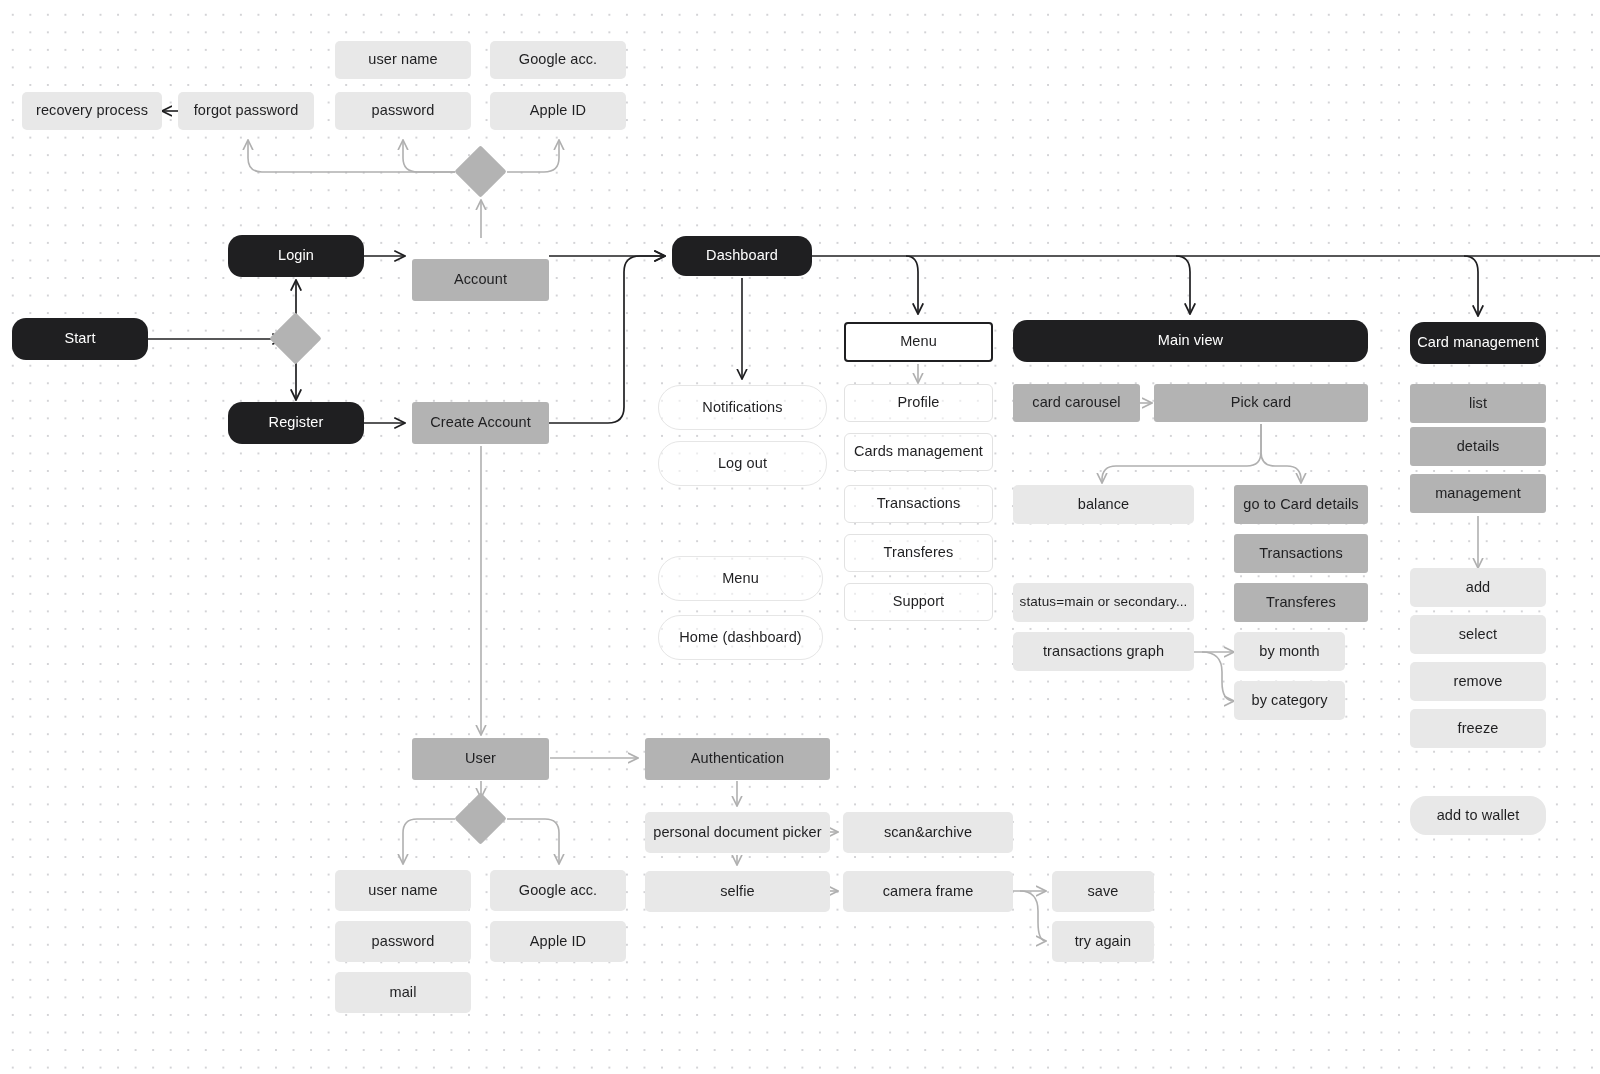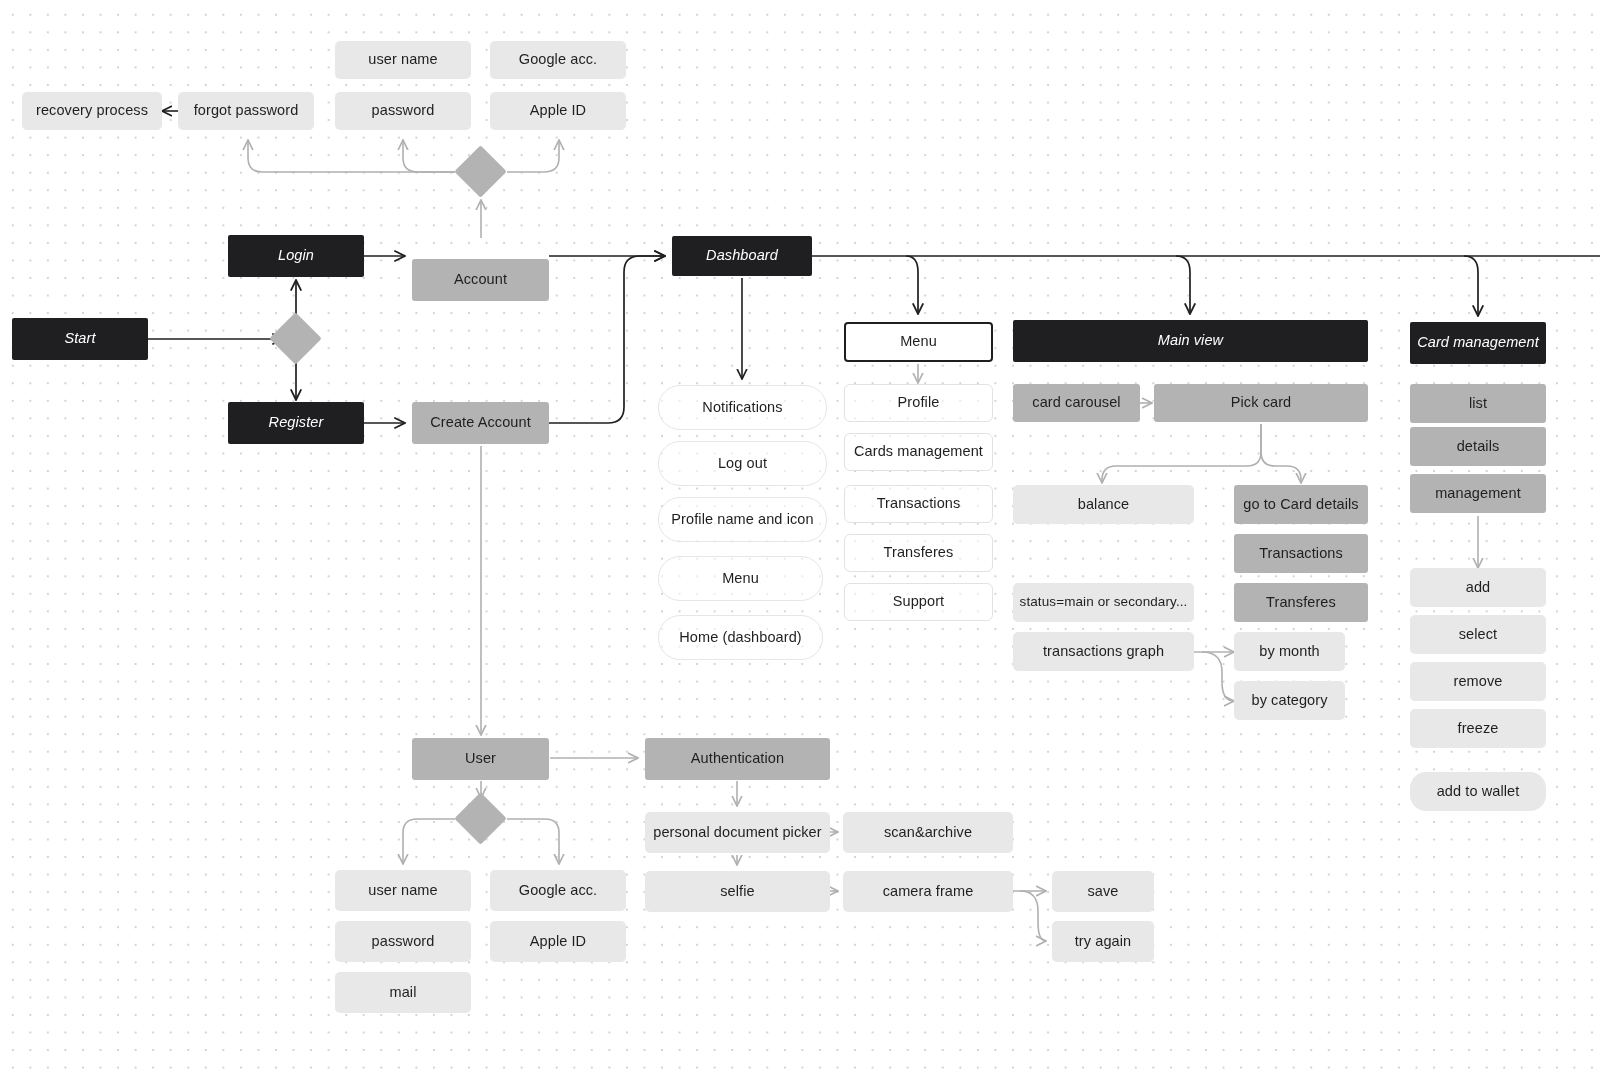--- a/index.html
+++ b/index.html
@@ -35,22 +35,21 @@
     letter-spacing:0.1px;
     color:#1f1f21;
     padding:2px 8px;
     white-space:nowrap;
     overflow:hidden;
   }
   
   .n-black{
     background:#1f1f21;
     color:#ffffff;
-    border-radius:2px;
-    font-style:italic;
+    border-radius:14px;
   }
   
   .n-gray{
     background:#b3b3b3;
     color:#1f1f21;
     border-radius:3px;
   }
   
   .n-light{
     background:#e8e8e8;
@@ -189,21 +188,20 @@
   <div class="node n-black" style="left:12px;top:318px;width:136px;height:42px;">Start</div>
   <div class="diamond" style="left:277px;top:320px;width:37px;height:37px;"></div>
 
   <div class="node n-black" style="left:228px;top:402px;width:136px;height:42px;">Register</div>
   <div class="node n-gray" style="left:412px;top:402px;width:137px;height:42px;">Create Account</div>
 
   <div class="node n-black" style="left:672px;top:236px;width:140px;height:40px;">Dashboard</div>
 
   <div class="node n-pill" style="left:658px;top:385px;width:169px;height:45px;">Notifications</div>
   <div class="node n-pill" style="left:658px;top:441px;width:169px;height:45px;">Log out</div>
-  <div class="node n-pill" style="left:658px;top:497px;width:169px;height:45px;">Profile name and icon</div>
   <div class="node n-pill" style="left:658px;top:556px;width:165px;height:45px;">Menu</div>
   <div class="node n-pill" style="left:658px;top:615px;width:165px;height:45px;">Home (dashboard)</div>
 
   <div class="node n-outline-dark" style="left:844px;top:322px;width:149px;height:40px;">Menu</div>
   <div class="node n-outline-light" style="left:844px;top:384px;width:149px;height:38px;padding-left:8px;">Profile</div>
   <div class="node n-outline-light" style="left:844px;top:433px;width:149px;height:38px;">Cards management</div>
   <div class="node n-outline-light" style="left:844px;top:485px;width:149px;height:38px;">Transactions</div>
   <div class="node n-outline-light" style="left:844px;top:534px;width:149px;height:38px;">Transferes</div>
   <div class="node n-outline-light" style="left:844px;top:583px;width:149px;height:38px;">Support</div>
 
@@ -222,21 +220,21 @@
   <div class="node n-light" style="left:1234px;top:681px;width:111px;height:39px;">by category</div>
 
   <div class="node n-black" style="left:1410px;top:322px;width:136px;height:42px;">Card management</div>
   <div class="node n-gray" style="left:1410px;top:384px;width:136px;height:39px;">list</div>
   <div class="node n-gray" style="left:1410px;top:427px;width:136px;height:39px;">details</div>
   <div class="node n-gray" style="left:1410px;top:474px;width:136px;height:39px;">management</div>
   <div class="node n-light" style="left:1410px;top:568px;width:136px;height:39px;">add</div>
   <div class="node n-light" style="left:1410px;top:615px;width:136px;height:39px;">select</div>
   <div class="node n-light" style="left:1410px;top:662px;width:136px;height:39px;">remove</div>
   <div class="node n-light" style="left:1410px;top:709px;width:136px;height:39px;">freeze</div>
-  <div class="node n-light" style="left:1410px;top:772px;width:136px;height:39px;border-radius:16px;">add to wallet</div>
+  <div class="node n-light" style="left:1410px;top:796px;width:136px;height:39px;border-radius:16px;">add to wallet</div>
 
   <div class="node n-gray" style="left:412px;top:738px;width:137px;height:42px;">User</div>
   <div class="node n-gray" style="left:645px;top:738px;width:185px;height:42px;">Authentication</div>
 
   <div class="diamond" style="left:462px;top:800px;width:37px;height:37px;"></div>
 
   <div class="node n-light" style="left:335px;top:870px;width:136px;height:41px;">user name</div>
   <div class="node n-light" style="left:335px;top:921px;width:136px;height:41px;">password</div>
   <div class="node n-light" style="left:335px;top:972px;width:136px;height:41px;">mail</div>
   <div class="node n-light" style="left:490px;top:870px;width:136px;height:41px;">Google acc.</div>

